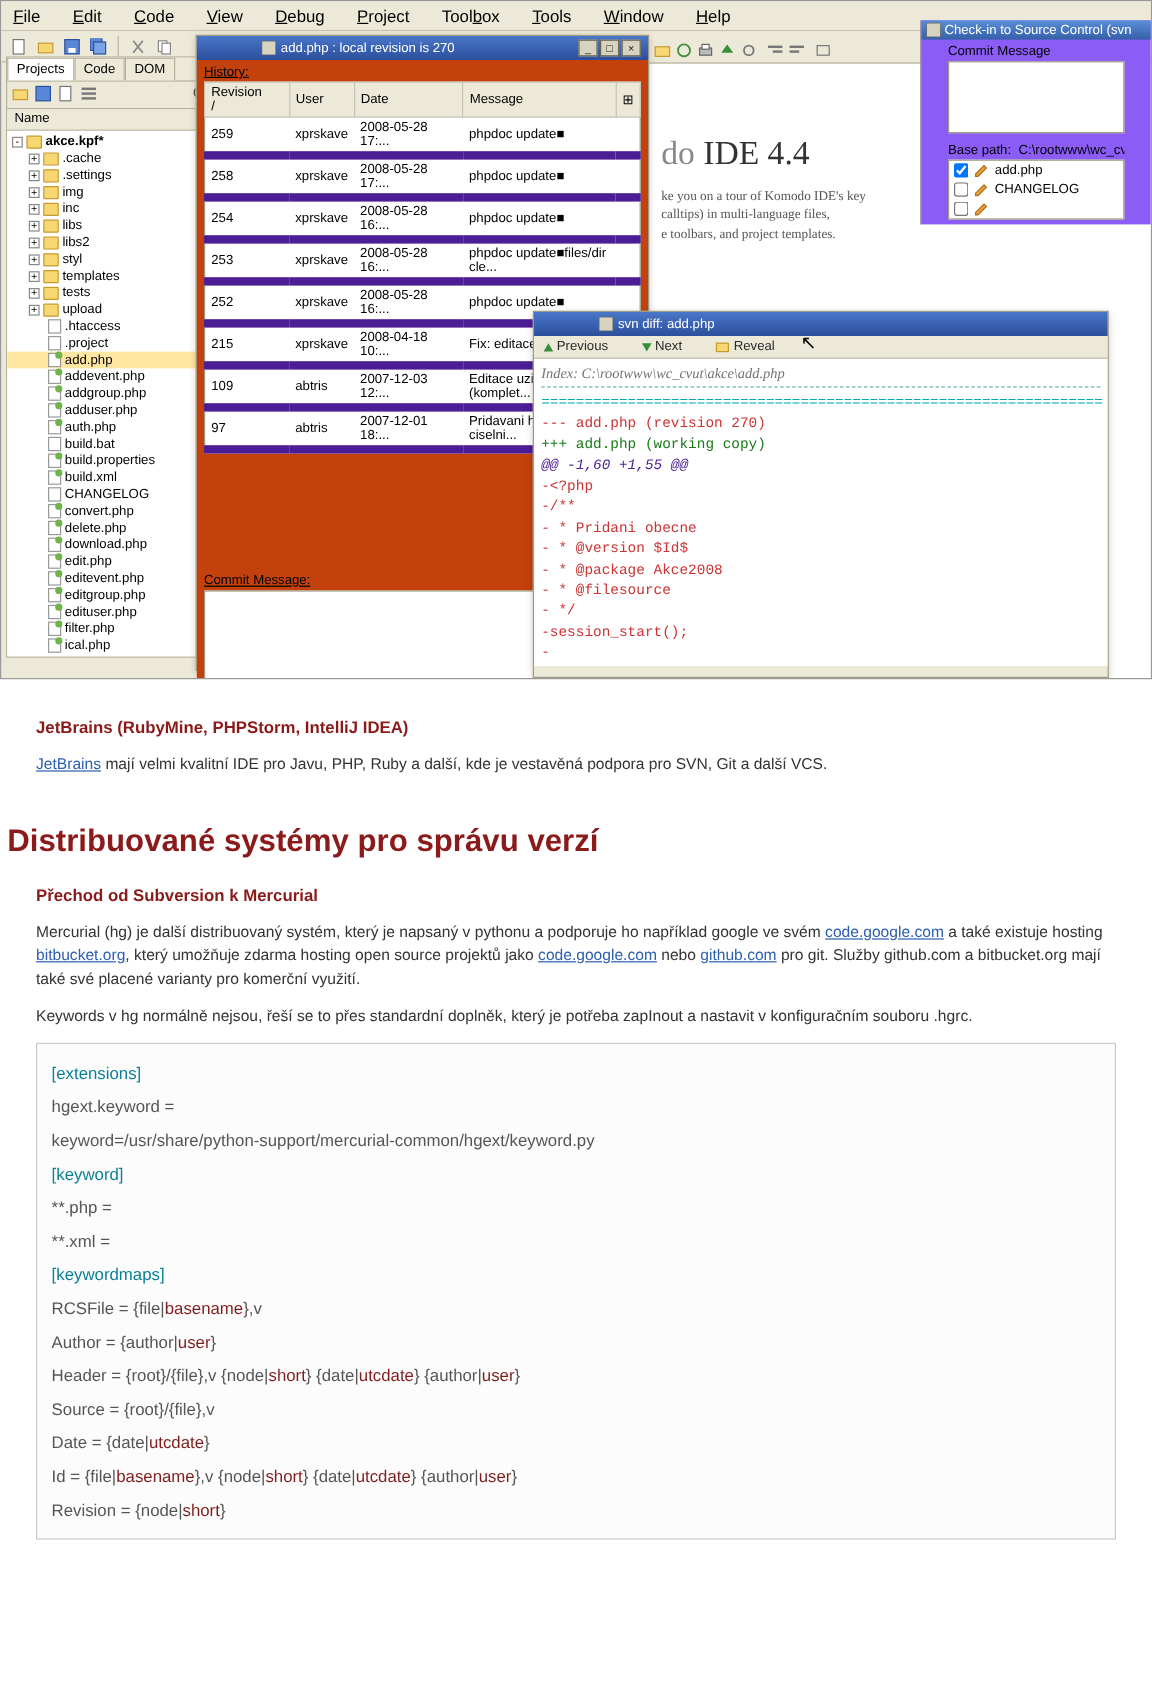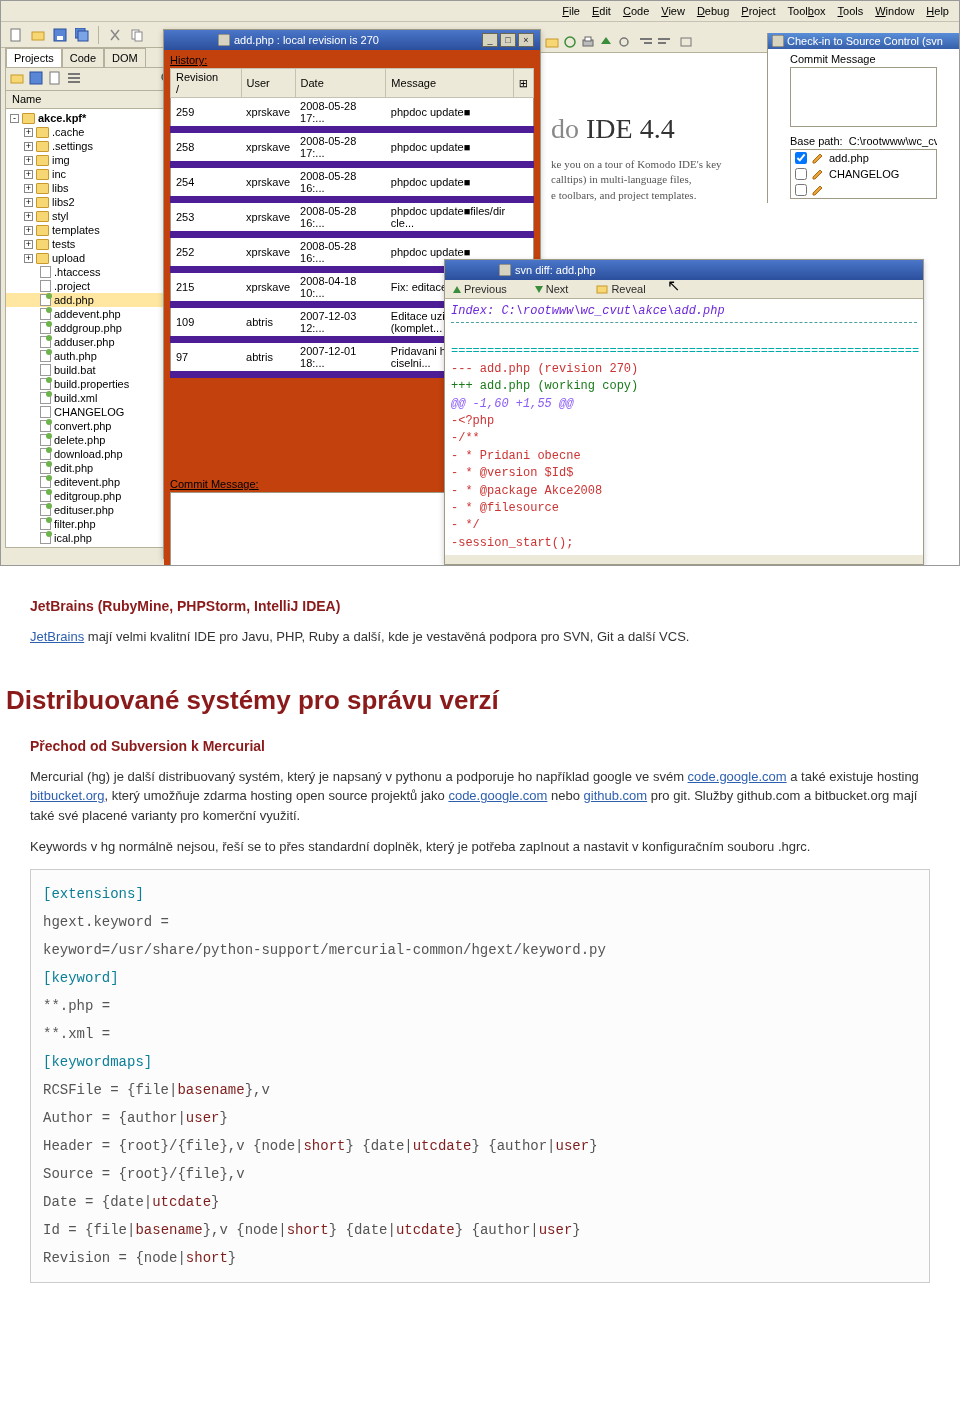--- a/index.html
+++ b/index.html
@@ -1,19 +1,19 @@
 <!DOCTYPE html>
 <html><head>
 <meta charset="utf-8">
 <style>
   * { box-sizing: border-box; margin: 0; padding: 0; }
   body { font-family: Tahoma, Arial, sans-serif; font-size: 11px; background: #fff; width: 960px; }
   .ide-shot { position: relative; background: #ece9d8; height: 566px; overflow: hidden; border: 1px solid #999; }
   
-  .menubar { display: flex; gap: 12px; padding: 4px 10px; background: #ece9d8; border-bottom: 1px solid #c6c2b3; font-size: 11px; justify-content: flex-end; }
+  .menubar { display: flex; gap: 27px; padding: 4px 10px; background: #ece9d8; border-bottom: 1px solid #c6c2b3; font-size: 14px; }
   .menubar span { color: #000; cursor: default; }
   .menubar span u { text-decoration: underline; }
   
   .toolbar { display: flex; align-items: center; gap: 4px; padding: 2px 6px; background: #ece9d8; border-bottom: 1px solid #c0bba8; height: 26px; }
   .toolbar .tb-ico { width: 18px; height: 18px; border: 1px solid transparent; display: inline-flex; align-items: center; justify-content: center; }
   .toolbar .sep { width: 1px; height: 18px; background: #b9b49f; margin: 0 3px; }
   svg { display: block; }
   
   .panel { position: absolute; background: #ece9d8; border: 1px solid #9e9a86; box-shadow: 0 2px 6px rgba(0,0,0,.2); }
   .titlebar { background: linear-gradient(#4a76c9,#2b4f9c); color: #fff; font-size: 11px; padding: 2px 6px; display: flex; align-items: center; justify-content: space-between; height: 20px; }
@@ -51,46 +51,46 @@
   .start-page { padding: 60px 10px 10px 10px; color:#666; font-family: Georgia,serif;}
   .start-page h1 { font-size: 28px; color:#888; font-weight:normal;}
   .start-page h1 b { color:#333; font-weight:normal;}
   .start-page p { font-size: 11px; color:#555; font-family: Tahoma; margin-top:12px; line-height:1.4;}
   .diff-panel { position:absolute; left:443px; top:258px; width:480px; height:306px; }
   .diff-tools { display:flex; align-items:center; gap:28px; padding:3px 8px; background:#ece9d8; border-bottom:1px solid #b6b19d; font-size:11px;}
   .diff-tools .link { display:flex; align-items:center; gap:3px; color:#2a2a2a;}
   .arrow-up { width:0;height:0;border-left:4px solid transparent;border-right:4px solid transparent;border-bottom:7px solid #3a8d3a;}
   .arrow-down { width:0;height:0;border-left:4px solid transparent;border-right:4px solid transparent;border-top:7px solid #3a8d3a;}
   .diff-body { background:#fff; font-family: 'Courier New', monospace; font-size:12px; padding:4px 6px; line-height:1.45; height:256px; overflow:hidden;}
-  .diff-body .idx { color:#6d28d9; font-style:italic; border-bottom:1px dashed #4aa0a0; padding-bottom:2px; margin-bottom:20px;}
+  .diff-body .idx { color:#737373; font-style:italic; border-bottom:1px dashed #4aa0a0; padding-bottom:2px; margin-bottom:4px;font-family:Liberation Serif, serif;}
   .diff-body .sep { color:#0aa; }
   .diff-body .minus { color:#c33; }
   .diff-body .plus { color:#1a7a1a; }
-  .diff-body .hunk { color:#8b5cf6; font-style:italic;}
+  .diff-body .hunk { color:#4c1d95; font-style:italic;}
   .cursor-img { position:absolute; left:666px; top:275px; font-size:16px; color:#000;}
   
-  .checkin-panel { position:absolute; right:0; top:32px; width:192px; background:#ffffff; border-left:1px solid #9e9a86;}
+  .checkin-panel { position:absolute; right:0; top:16px; width:192px; background:#8b5cf6; border-left:1px solid #9e9a86;}
   .checkin-title { background: linear-gradient(#5a8ed8,#355fa9); color:#fff; font-size:11px; padding:2px 4px; display:flex; align-items:center; gap:3px;}
   .checkin-body { padding:4px 22px; font-size:11px;border-radius:29px;}
   .checkin-body .lbl { margin-bottom:2px;}
   .checkin-body .msgbox { background:#fff; border:1px solid #9e9a86; height:60px;}
   .checkin-body .base { margin-top:8px; white-space:nowrap; overflow:hidden;}
   .checkin-files { background:#fff; border:1px solid #9e9a86; margin-top:2px;}
   .checkin-files .row { display:flex; align-items:center; gap:5px; padding:2px 4px;}
   .checkin-files input[type=checkbox]{width:12px;height:12px;}
   .pencil-ico { width:12px;height:12px; display:inline-block;}
   .pencil-ico svg { width:12px;height:12px;}
   
   .article { padding: 30px 30px 20px 30px; font-family: Verdana, Arial, sans-serif; font-size: 13px; color:#333; line-height:1.5;}
   .article h3 { color:#8b1a1a; font-size:14px; font-weight:bold; margin-bottom:10px;}
   .article a { color:#2d5faf; text-decoration:underline;}
   .article p { margin-bottom:12px;}
   h2.big { font-family: Liberation Sans, sans-serif; font-size:26px; font-weight:bold; color:#8b1a1a; padding: 6px 0 16px 6px;}
   .article h3.sub { color:#8b1a1a; font-size:14px; font-weight:bold; margin-top:4px; margin-bottom:10px;}
-  .codebox { border:1px solid #ccc; background:#fcfcfc; padding:10px 12px; font-family:Liberation Mono, monospace; font-size:14px; color:#555; line-height:2.0; margin-top:8px;}
+  .codebox { border:1px solid #ccc; background:#fcfcfc; padding:10px 12px; font-family:Liberation Sans, sans-serif; font-size:14px; color:#555; line-height:2.0; margin-top:8px;}
   .codebox .kw { color:#0a7f97;}
   .codebox .fn { color:#7f1d1d;}
 </style>
 </head>
 <body>
 
 <div class="ide-shot">
 
   <div class="menubar">
     <span><u>F</u>ile</span>

